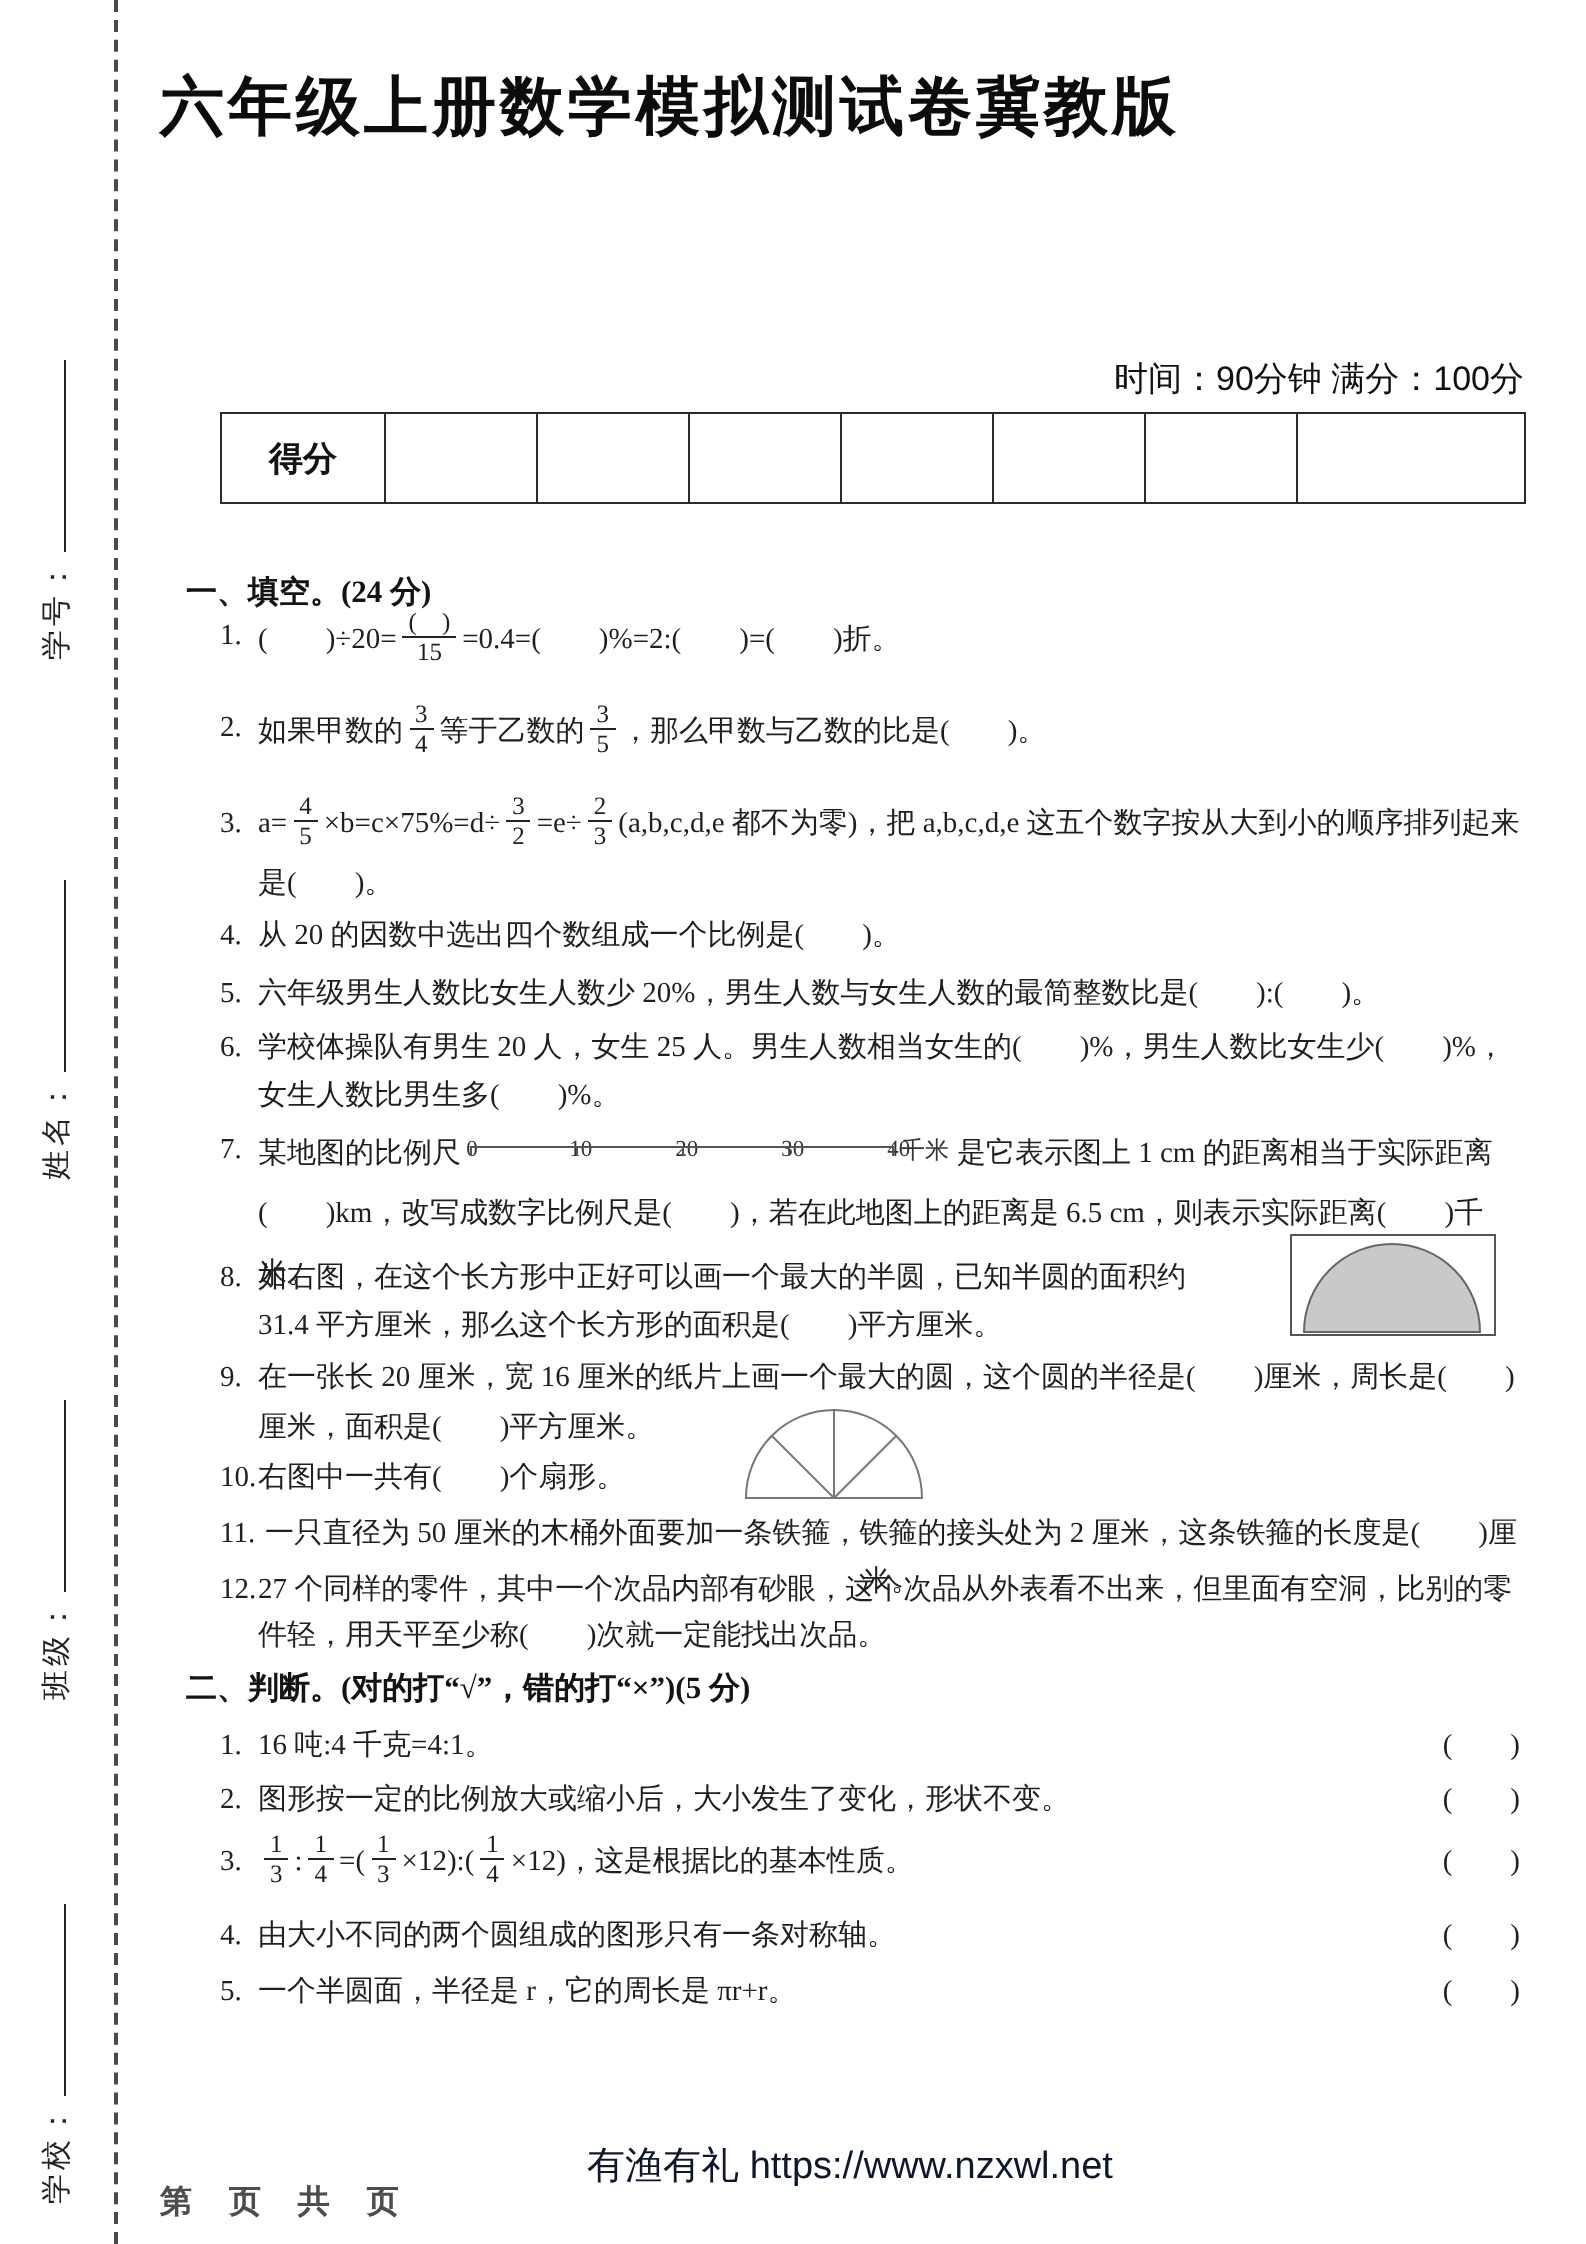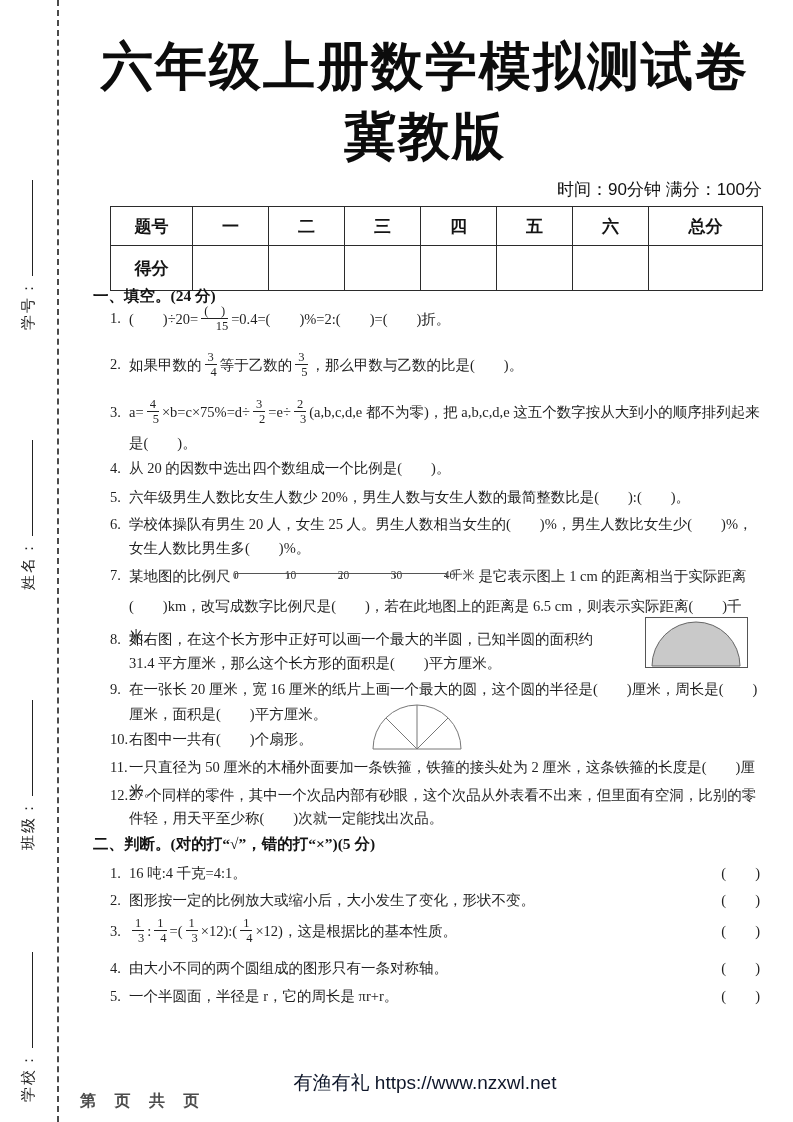--- a/index.html
+++ b/index.html
@@ -4,44 +4,44 @@
 <style>
   html,body{margin:0;padding:0;background:#ffffff;}
   .page{position:relative;width:793px;height:1122px;background:#fff;overflow:hidden;
         font-family:"Liberation Serif","DejaVu Serif",serif;color:#1f1f1f;}
   
   .cut-line{position:absolute;left:57px;top:0;height:100%;border-left:2px dashed #4a4a4a;}
   .sid-field{position:absolute;width:180px;height:22px;left:-60px;transform:rotate(-90deg);
              font-size:15px;letter-spacing:2px;color:#222;white-space:nowrap;text-align:left;}
   .sid-line{display:inline-block;width:96px;height:13px;border-bottom:1.4px solid #222;margin-left:3px;}
   
-  .title{position:absolute;left:80px;width:690px;top:32px;text-align:center;
+  .title{position:absolute;left:80px;width:690px;top:32px;
          font-family:"Liberation Sans","DejaVu Sans",sans-serif;font-weight:bold;
-         font-size:52px;letter-spacing:2px;color:#0c0c0c;}
+         font-size:32px;letter-spacing:2px;color:#0c0c0c;}
   .subtitle{position:absolute;left:80px;width:690px;top:105px;text-align:center;
          font-family:"Liberation Sans","DejaVu Sans",sans-serif;font-weight:bold;
          font-size:33px;letter-spacing:3px;color:#0c0c0c;}
   .meta{position:absolute;right:31px;top:178px;font-family:"Liberation Sans","DejaVu Sans",sans-serif;
         font-weight:normal;font-size:17px;color:#111;}
   
   .score-table{position:absolute;left:110px;top:206px;border-collapse:collapse;table-layout:fixed;}
   .score-table td{border:1.6px solid #2b2b2b;text-align:center;vertical-align:middle;
         font-size:17px;font-weight:bold;color:#141414;padding:0;}
   .score-table tr.r1 td{height:38px;}
   .score-table tr.r2 td{height:44px;}
   
   .sec-h{position:absolute;left:93px;width:660px;font-size:15.5px;font-weight:bold;color:#141414;}
   .q{position:absolute;left:110px;width:652px;padding-left:19px;box-sizing:border-box;
      font-size:14.5px;line-height:24px;color:#1f1f1f;}
   .qnum{position:absolute;left:0;top:0;}
   .ans{position:absolute;right:2px;top:0;}
   .frac{display:inline-block;vertical-align:middle;transform:translateY(-2px);
         text-align:center;font-size:12.5px;line-height:1.15;margin:0 3px;}
   .frac .fn{display:block;border-bottom:1px solid #222;padding:0 3px;}
-  .frac .fd{display:block;text-align:right;}
+  .frac .fd{display:block;}
   
   .ruler{display:inline-block;position:relative;width:212px;margin:0 32px 0 4px;vertical-align:2px;}
   .rtrack{display:block;width:212px;position:relative;}
   .rlabels{display:block;position:relative;height:13px;font-size:11.5px;color:#333;}
   .rlabels i{position:absolute;top:0;font-style:normal;transform:translateX(-25%);}
   .rline{display:block;position:relative;height:5px;border-top:1.2px solid #555;}
   .rline b{position:absolute;top:0;height:4px;border-left:1.2px solid #555;}
   .runit{position:absolute;right:-28px;top:0;font-size:12px;font-style:normal;color:#333;}
   
   .fig-rect{position:absolute;left:645px;top:617px;width:103px;height:51px;border:1px solid #555;box-sizing:border-box;}
@@ -72,30 +72,20 @@
       <col style="width:82px">
         <col style="width:76px">
         <col style="width:76px">
         <col style="width:76px">
       <col style="width:76px">
         <col style="width:76px">
         <col style="width:76px">
         <col style="width:114px">
     </colgroup>
     <tbody>
-        <tr class="r1">
-      <td>题号</td>
-      <td>一</td>
-      <td>二</td>
-      <td>三</td>
-      <td>四</td>
-      <td>五</td>
-      <td>六</td>
-      <td>总分</td>
-    </tr>
     <tr class="r2">
       <td>得分</td>
       <td></td>
       <td></td>
       <td></td>
       <td></td>
       <td></td>
       <td></td>
       <td></td>
     </tr>
@@ -141,20 +131,20 @@
             <b style="left: 0%;"></b>
             <b style="left: 25%;"></b>
             <b style="left: 50%;"></b>
             <b style="left: 75%;"></b>
             <b style="left: calc(100% - 1px);"></b>
           </span>
         </span><i class="runit">千米</i></span>是它表示图上 1 cm 的距离相当于实际距离(　　)km，改写成数字比例尺是(　　)，若在此地图上的距离是 6.5 cm，则表示实际距离(　　)千米。</div>
     <div class="q" style="top: 627px; width: 505px;"><span class="qnum">8.</span>如右图，在这个长方形中正好可以画一个最大的半圆，已知半圆的面积约 31.4 平方厘米，那么这个长方形的面积是(　　)平方厘米。</div>
     <div class="q" style="top: 677px; line-height: 25px;"><span class="qnum">9.</span>在一张长 20 厘米，宽 16 厘米的纸片上画一个最大的圆，这个圆的半径是(　　)厘米，周长是(　　)厘米，面积是(　　)平方厘米。</div>
     <div class="q" style="top: 727px;"><span class="qnum">10.</span>右图中一共有(　　)个扇形。</div>
-    <div class="q" style="top: 755px;"><span class="qnum">11.</span>一只直径为 50 厘米的木桶外面要加一条铁箍，铁箍的接头处为 2 厘米，这条铁箍的长度是(　　)厘米。</div>
+    <div class="q" style="top: 755px; text-align: center;"><span class="qnum">11.</span>一只直径为 50 厘米的木桶外面要加一条铁箍，铁箍的接头处为 2 厘米，这条铁箍的长度是(　　)厘米。</div>
     <div class="q" style="top: 784px; line-height: 23px;"><span class="qnum">12.</span>27 个同样的零件，其中一个次品内部有砂眼，这个次品从外表看不出来，但里面有空洞，比别的零件轻，用天平至少称(　　)次就一定能找出次品。</div>
     <div class="q" style="top: 861px;"><span class="qnum">1.</span>16 吨:4 千克=4:1。<span class="ans">(　　)</span></div>
     <div class="q" style="top: 888px;"><span class="qnum">2.</span>图形按一定的比例放大或缩小后，大小发生了变化，形状不变。<span class="ans">(　　)</span></div>
     <div class="q" style="top: 916px; line-height: 30px;"><span class="qnum">3.</span><span class="frac"><span class="fn">1</span><span class="fd">3</span></span>:<span class="frac"><span class="fn">1</span><span class="fd">4</span></span>=(<span class="frac"><span class="fn">1</span><span class="fd">3</span></span>×12):(<span class="frac"><span class="fn">1</span><span class="fd">4</span></span>×12)，这是根据比的基本性质。<span class="ans">(　　)</span></div>
     <div class="q" style="top: 956px;"><span class="qnum">4.</span>由大小不同的两个圆组成的图形只有一条对称轴。<span class="ans">(　　)</span></div>
     <div class="q" style="top: 984px;"><span class="qnum">5.</span>一个半圆面，半径是 r，它的周长是 πr+r。<span class="ans">(　　)</span></div>
   </div>
 
 </body></html>

